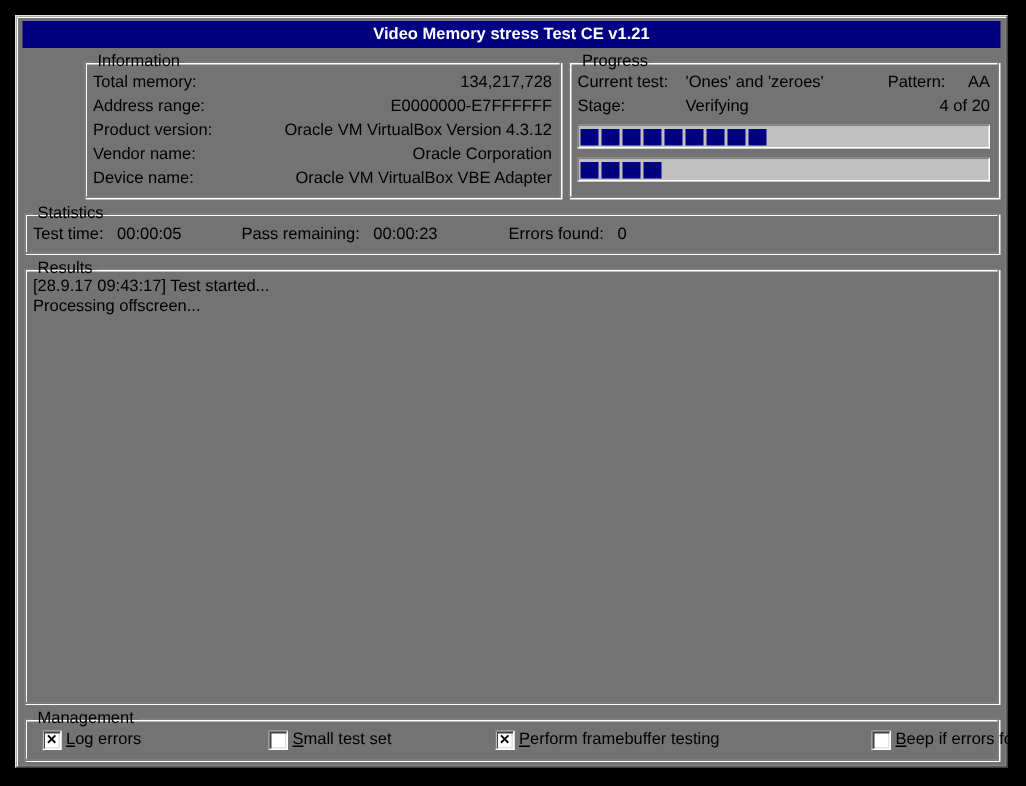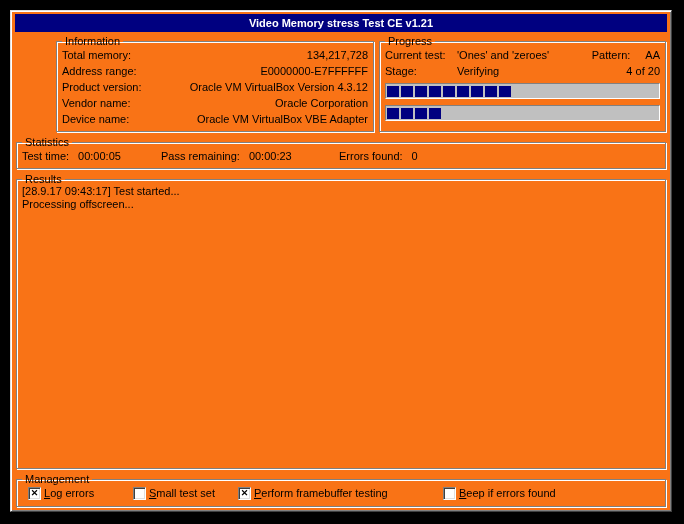--- a/index.html
+++ b/index.html
@@ -13,21 +13,21 @@
     color: #000000;
     overflow: hidden;
   }
   .window {
     position: absolute;
     left: 10px;
     top: 10px;
     width: 662px;
     height: 502px;
     box-sizing: border-box;
-    background: #f97316;
+    background: #737373;
     border: 1px solid;
     border-color: #dfdfdf #404040 #404040 #dfdfdf;
     box-shadow: inset 1px 1px 0 #ffffff, inset -1px -1px 0 #808080;
     padding: 3px;
     display: flex;
     flex-direction: column;
   }
   .titlebar {
     flex: 0 0 18px;
     height: 18px;
@@ -101,20 +101,21 @@
   .s4 { flex: 1; }
   .results { flex: 1; min-height: 0; }
   .log { line-height: 13px; }
   .mgmt { flex: 0 0 auto; }
   .mgmt-row {
     display: flex;
     align-items: center;
     line-height: 17px;
     padding-left: 6px;
     white-space: nowrap;
+    gap: 46px;
   }
   .cb-item { display: flex; align-items: center; gap: 3px; }
   .c1 { width: 105px; flex: 0 0 auto; }
   .c2 { width: 205px; flex: 0 0 auto; }
   .c3 { width: 105px; flex: 0 0 auto; }
   .c4 { flex: 1; }
   .checkbox {
     position: relative;
     width: 13px;
     height: 13px;

